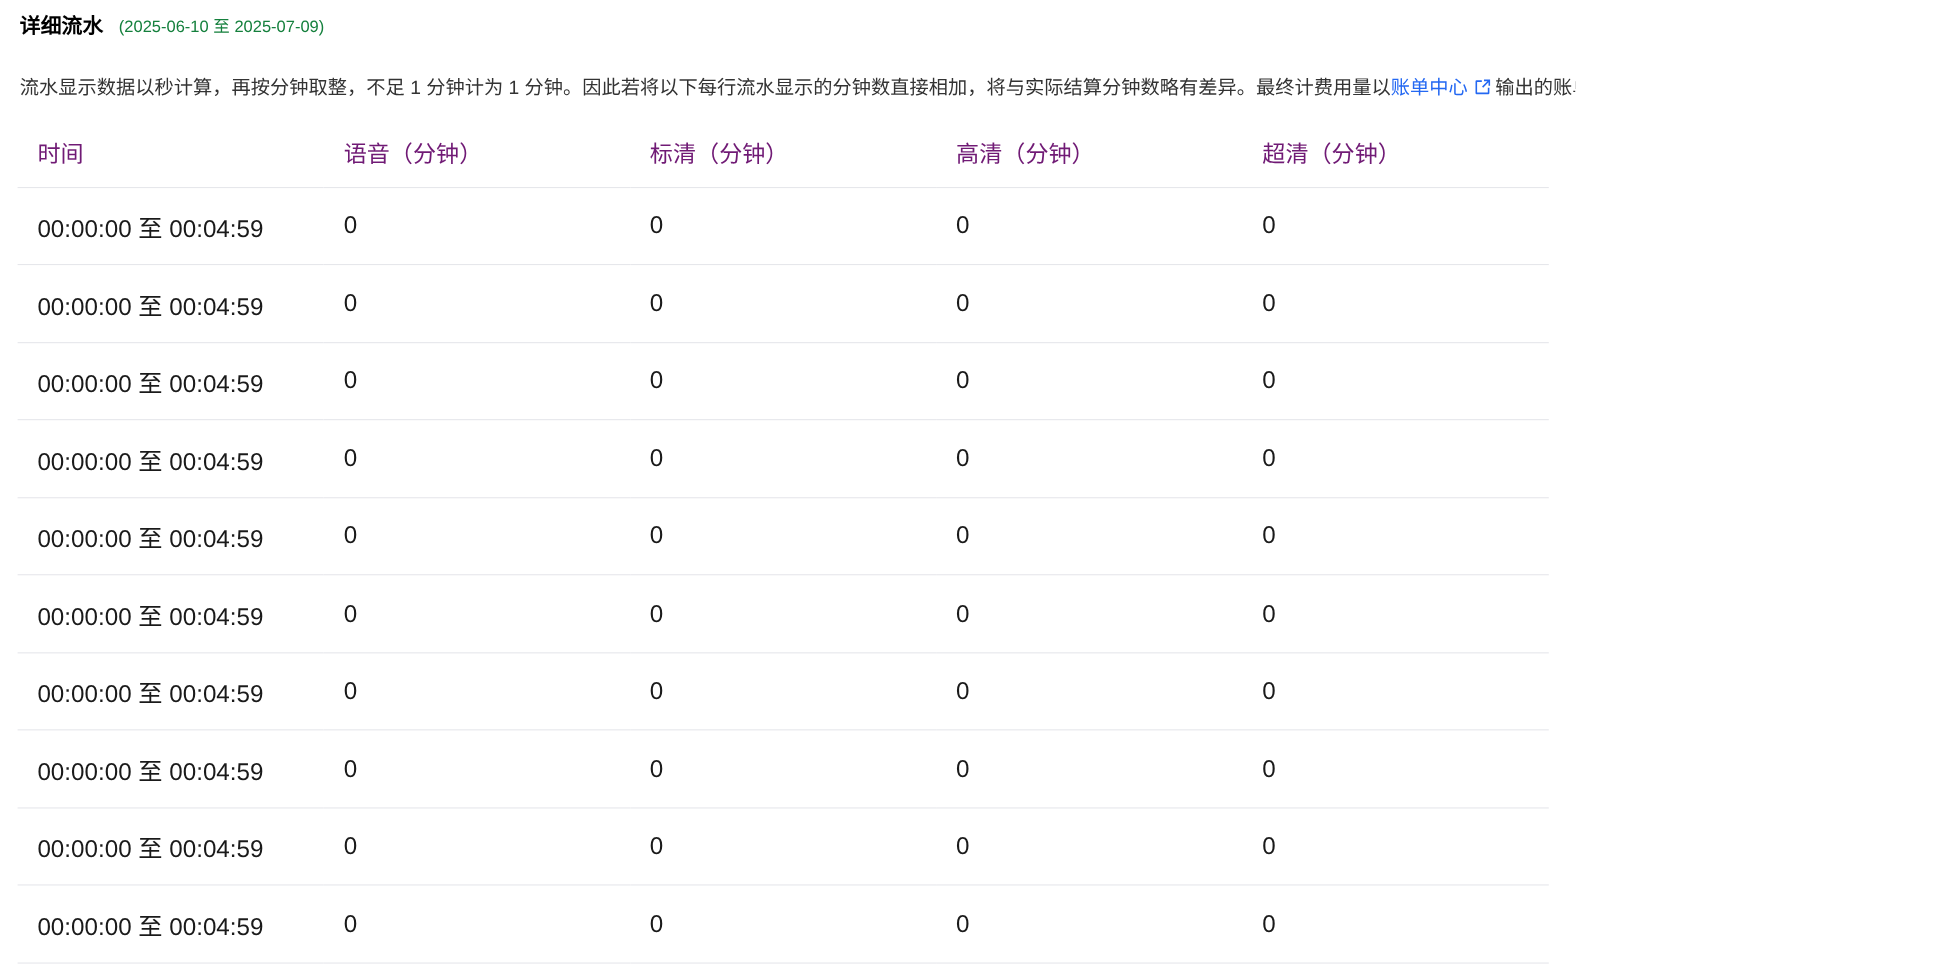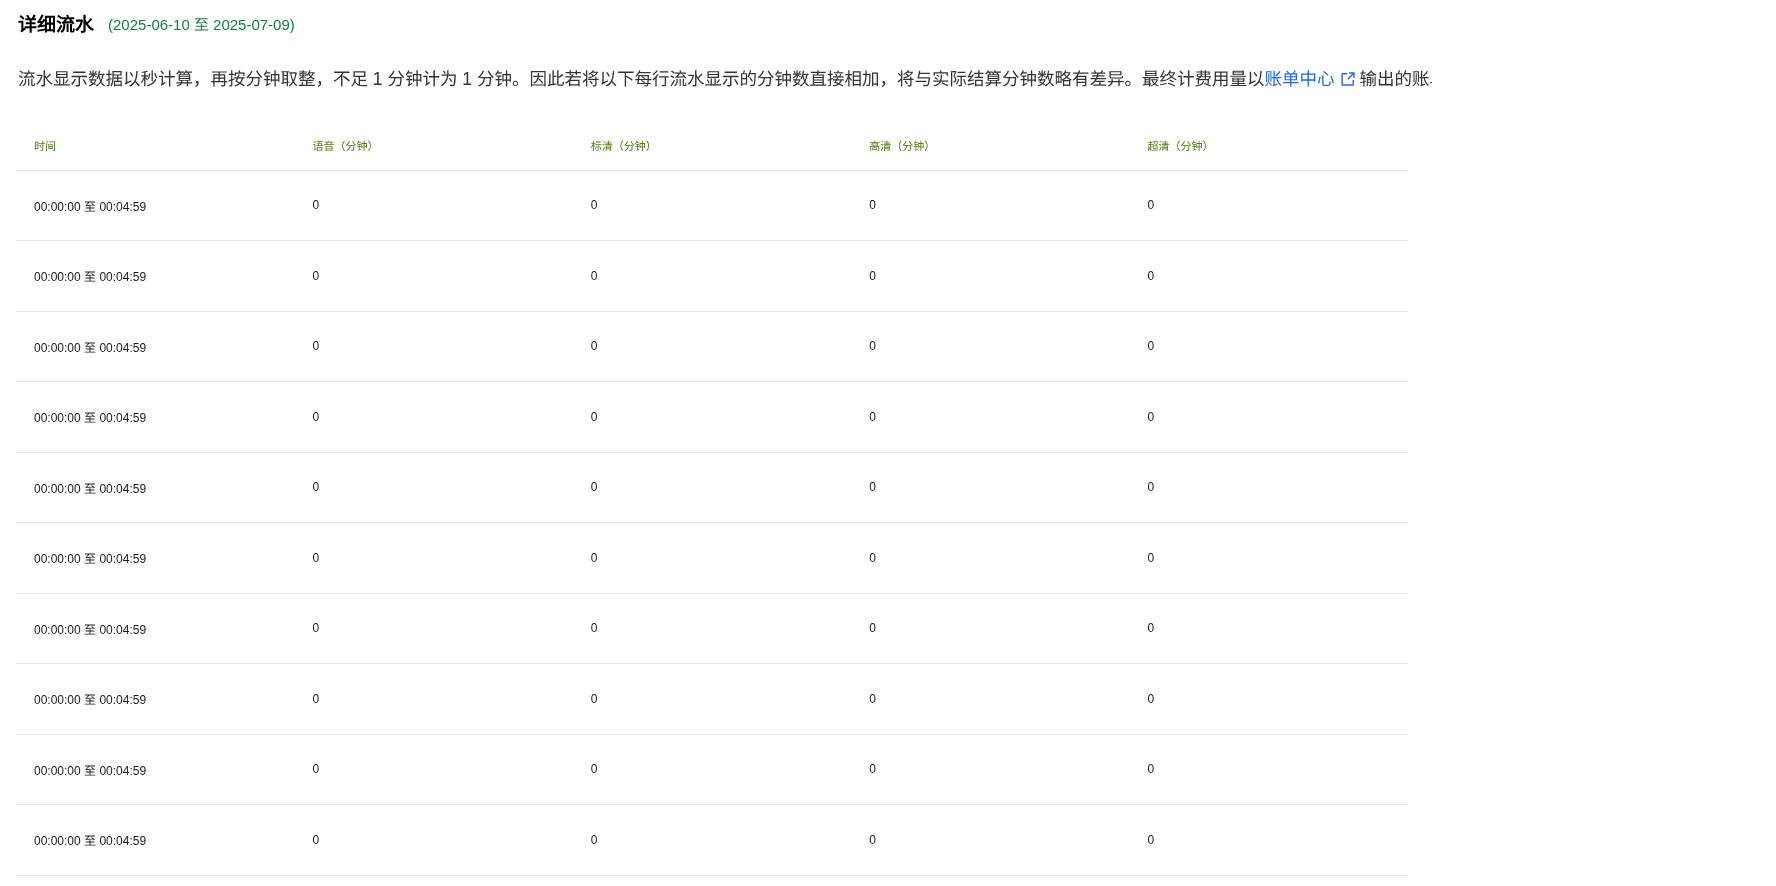--- a/index.html
+++ b/index.html
@@ -55,31 +55,31 @@
   table.usage-table {
     border-collapse: collapse;
     table-layout: fixed;
     width: 100%;
   }
   table.usage-table th {
     height: 76px;
     vertical-align: bottom;
     padding: 0 10px 17px 18px;
     text-align: left;
-    font-size: 11px;
+    font-size: 21px;
     font-weight: 400;
-    color: #4d7c0f;
+    color: #701a75;
     border-bottom: 1px solid #e6e7eb;
     box-sizing: border-box;
   }
   table.usage-table td {
     height: 70.5px;
     padding: 0 10px 0 18px;
     text-align: left;
-    font-size: 12px;
+    font-size: 22px;
     font-weight: 400;
     color: #1a1a1a;
     border-bottom: 1px solid #e6e7eb;
     box-sizing: border-box;
     white-space: nowrap;
   }
 </style>
 </head>
 <body>
 

